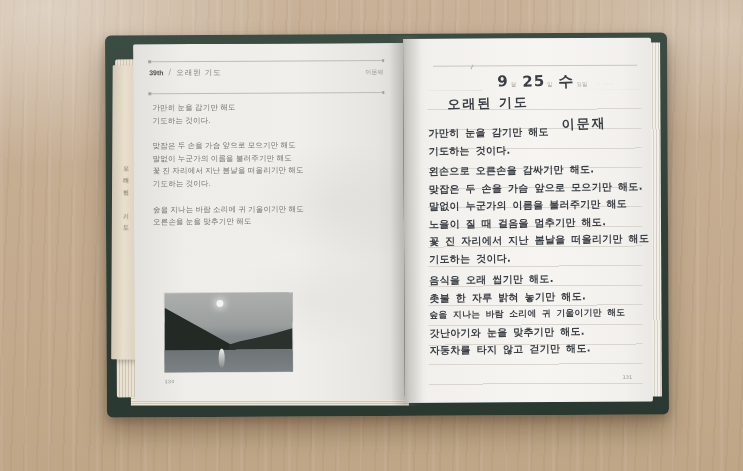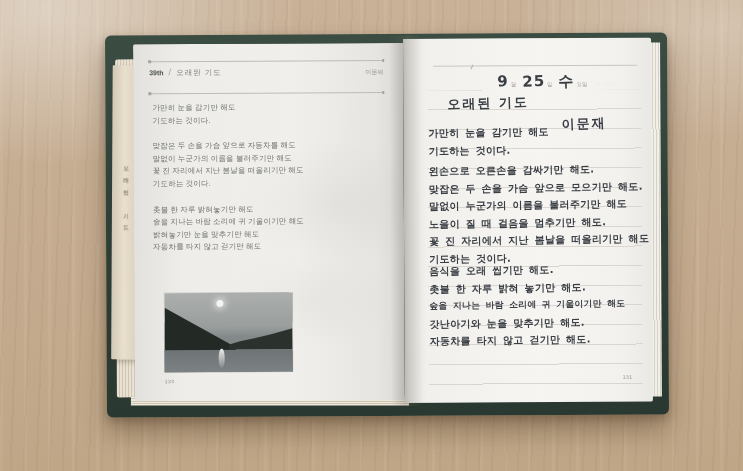--- a/index.html
+++ b/index.html
@@ -98,21 +98,21 @@
   .hand{font-family:"DejaVu Sans",cursive,sans-serif;color:#3a3e45;font-weight:600;}
   .date-row{position:absolute;left:94px;top:34px;display:flex;align-items:baseline;}
   .date-num{font-size:15px;transform:rotate(-2deg);letter-spacing:1px;}
   .form-label{font-size:5.5px;color:#aaa79f;margin:0 6px 0 2px;}
   .faint-print{font-size:4.5px;color:#c1beb6;letter-spacing:1px;filter:blur(.4px);margin-left:3px;}
   .h-title{position:absolute;left:44px;top:56px;font-size:13px;letter-spacing:2px;transform:rotate(-1.5deg);}
   .h-author{position:absolute;left:158px;top:77px;font-size:13px;letter-spacing:2px;transform:rotate(-2deg);}
   .poem-hand{position:absolute;left:25px;top:0;width:220px;font-size:10px;line-height:17.5px;
     letter-spacing:.3px;word-spacing:2px;white-space:nowrap;}
   .poem-hand .line{transform:rotate(-0.5deg);}
-  .s1{top:85px;} .s2{top:123px;} .s3{top:223px;}
+  .s1{top:85px;} .s2{top:123px;} .s3{top:232px;}
   .line-long{font-size:8.8px;}
 </style>
 </head>
 <body>
 
 <div class="book">
   <div class="cover"></div>
   <div class="stack-left"></div>
   <div class="flap">
     <div class="flap-text">오래된 기도</div>
@@ -129,30 +129,28 @@
       <span class="p-author">이문재</span>
     </div>
     <div class="rule" style="left:16px;right:20px;top:49px;"></div>
 
     <div class="poem-print">
       <div class="stanza">
         <div class="line">가만히 눈을 감기만 해도</div>
         <div class="line">기도하는 것이다.</div>
       </div>
       <div class="stanza">
-        <div class="line">맞잡은 두 손을 가슴 앞으로 자동차를 해도</div>
+        <div class="line">맞잡은 두 손을 가슴 앞으로 모으기만 해도</div>
         <div class="line">말없이 누군가의 이름을 불러주기만 해도</div>
         <div class="line">꽃 진 자리에서 지난 봄날을 떠올리기만 해도</div>
         <div class="line">기도하는 것이다.</div>
       </div>
       <div class="stanza">
-        <div class="line">촛불 한 자루 밝혀놓기만 해도</div>
         <div class="line">숲을 지나는 바람 소리에 귀 기울이기만 해도</div>
-        <div class="line">밝혀놓기만 눈을 맞추기만 해도</div>
-        <div class="line">자동차를 타지 않고 걷기만 해도</div>
+        <div class="line">오른손을 눈을 맞추기만 해도</div>
       </div>
     </div>
 
     <div class="photo">
       <div class="moon"></div>
       <div class="mountain"></div>
       <div class="trees"></div>
       <div class="water"></div>
       <div class="reflection"></div>
     </div>

